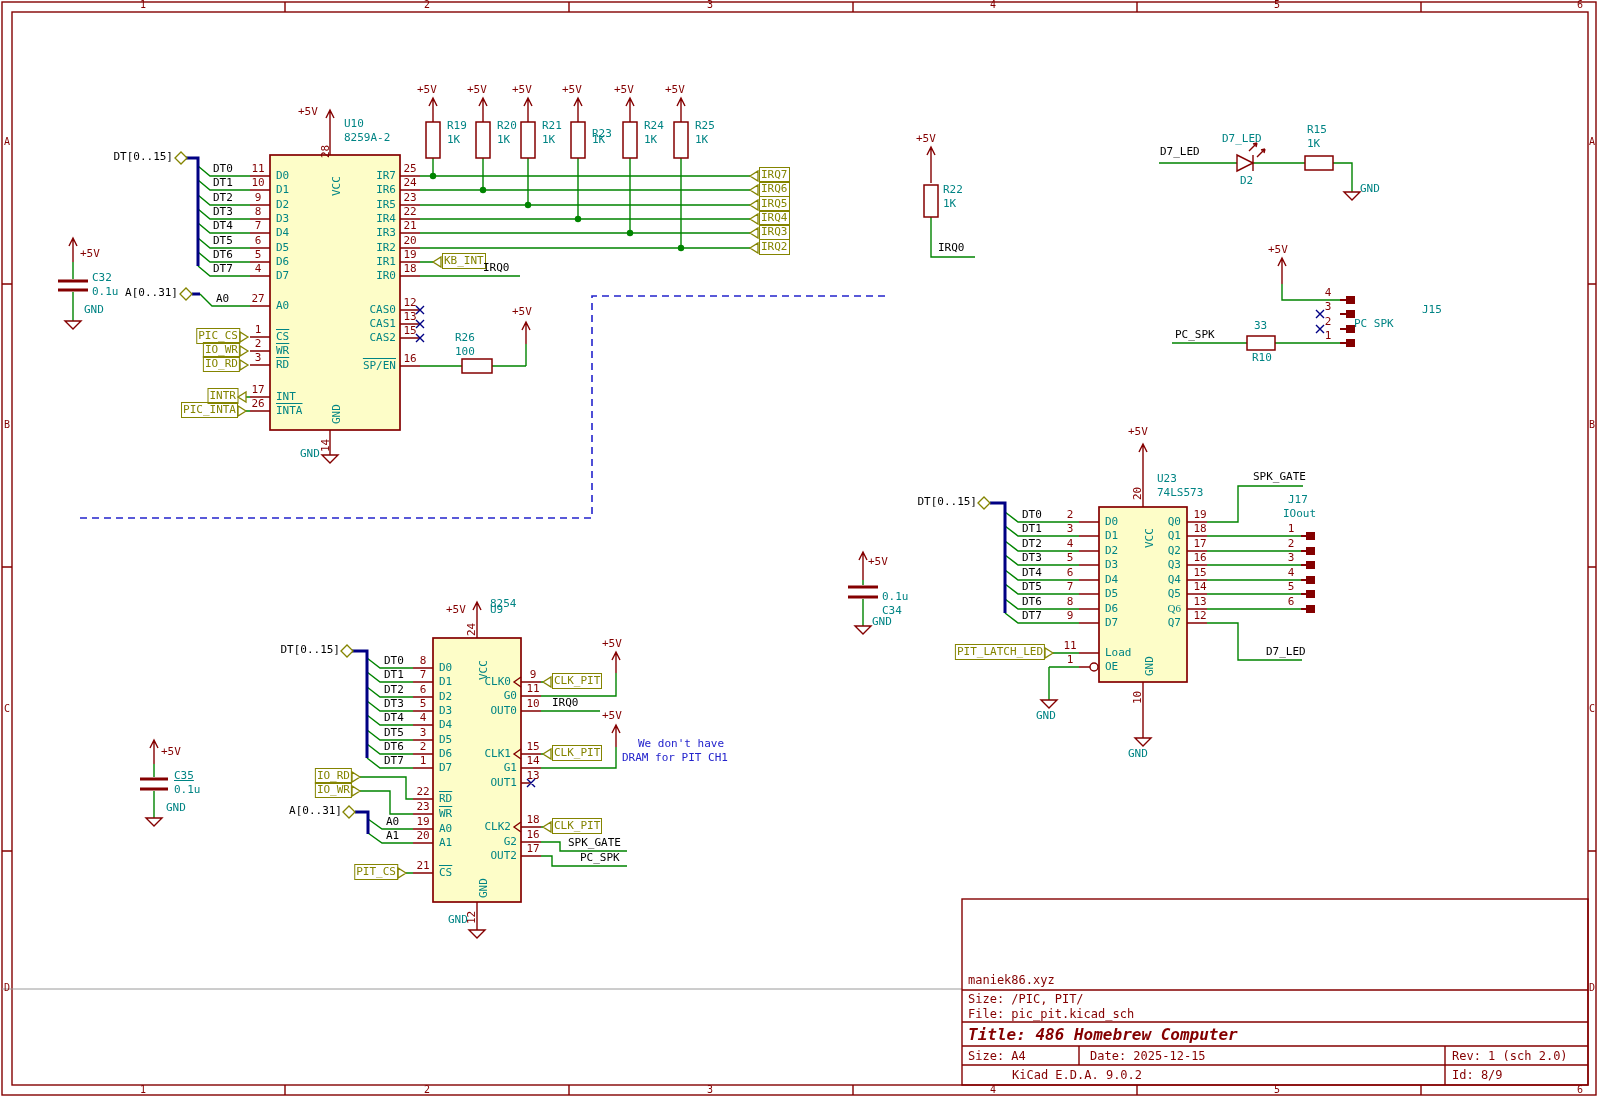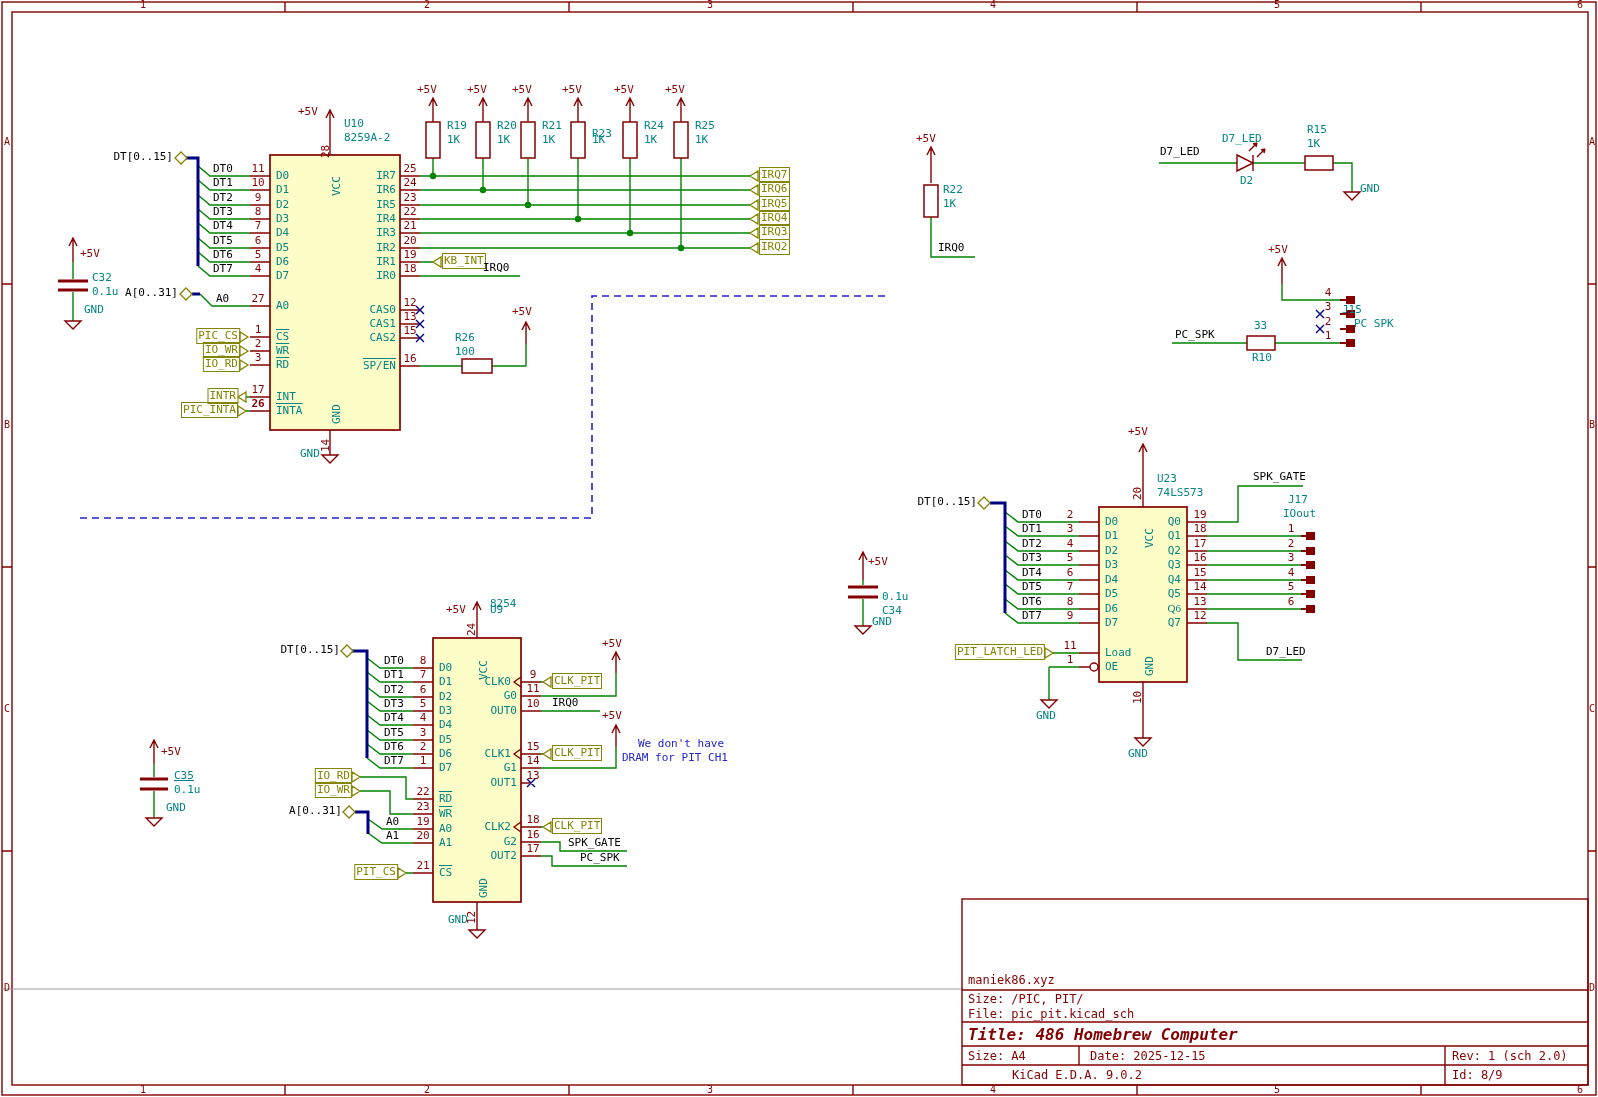--- a/index.html
+++ b/index.html
@@ -179,21 +179,21 @@
       <span class="tx m ctr" style="left: 250px; top: 206px; width: 16px;">8</span>
       <span class="tx m ctr" style="left: 250px; top: 220px; width: 16px;">7</span>
       <span class="tx m ctr" style="left: 250px; top: 235px; width: 16px;">6</span>
       <span class="tx m ctr" style="left: 250px; top: 249px; width: 16px;">5</span>
       <span class="tx m ctr" style="left: 250px; top: 263px; width: 16px;">4</span>
       <span class="tx m ctr" style="left: 250px; top: 293px; width: 16px;">27</span>
       <span class="tx m ctr" style="left: 250px; top: 324px; width: 16px;">1</span>
       <span class="tx m ctr" style="left: 250px; top: 338px; width: 16px;">2</span>
       <span class="tx m ctr" style="left: 250px; top: 352px; width: 16px;">3</span>
       <span class="tx m ctr" style="left: 250px; top: 384px; width: 16px;">17</span>
-      <span class="tx m ctr" style="left: 250px; top: 398px; width: 16px; font-weight: bold;">26</span>
+      <span class="tx m ctr" style="left: 250px; top: 398px; width: 16px;">26</span>
       <span class="tx t" style="left: 276px; top: 170px;">D0</span>
       <span class="tx t" style="left: 276px; top: 184px;">D1</span>
       <span class="tx t" style="left: 276px; top: 199px;">D2</span>
       <span class="tx t" style="left: 276px; top: 213px;">D3</span>
       <span class="tx t" style="left: 276px; top: 227px;">D4</span>
       <span class="tx t" style="left: 276px; top: 242px;">D5</span>
       <span class="tx t" style="left: 276px; top: 256px;">D6</span>
       <span class="tx t" style="left: 276px; top: 270px;">D7</span>
       <span class="tx t" style="left: 276px; top: 300px;">A0</span>
       <span class="tx t ov" style="left: 276px; top: 331px;">CS</span>
@@ -290,21 +290,21 @@
       <span class="tx t" style="left: 1222px; top: 133px;">D7_LED</span>
       <span class="tx t" style="left: 1240px; top: 175px;">D2</span>
       <span class="tx t" style="left: 1307px; top: 124px;">R15</span>
       <span class="tx t" style="left: 1307px; top: 138px;">1K</span>
       <span class="tx t" style="left: 1360px; top: 183px;">GND</span>
       <span class="tx m" style="left: 1268px; top: 244px;">+5V</span>
       <span class="tx m ctr" style="left: 1322px; top: 287px; width: 12px;">4</span>
       <span class="tx m ctr" style="left: 1322px; top: 301px; width: 12px;">3</span>
       <span class="tx m ctr" style="left: 1322px; top: 316px; width: 12px;">2</span>
       <span class="tx m ctr" style="left: 1322px; top: 330px; width: 12px;">1</span>
-      <span class="tx t" style="left: 1342px; top: 304px;">J15</span>
+      <span class="tx t" style="left: 1422px; top: 304px;">J15</span>
       <span class="tx t" style="left: 1354px; top: 318px;">PC SPK</span>
       <span class="tx k" style="left: 1175px; top: 329px;">PC_SPK</span>
       <span class="tx t" style="left: 1254px; top: 320px;">33</span>
       <span class="tx t" style="left: 1252px; top: 352px;">R10</span>
       <span class="tx t" style="left: 490px; top: 604px;">U9</span>
       <span class="tx t" style="left: 490px; top: 582px; margin-top: 16px;">8254</span>
       <span class="tx m" style="left: 446px; top: 604px;">+5V</span>
       <span class="tx m rot" style="left: 466px; top: 636px;">24</span>
       <span class="tx t rot" style="left: 478px; top: 680px;">VCC</span>
       <span class="tx t rot" style="left: 478px; top: 898px;">GND</span>

